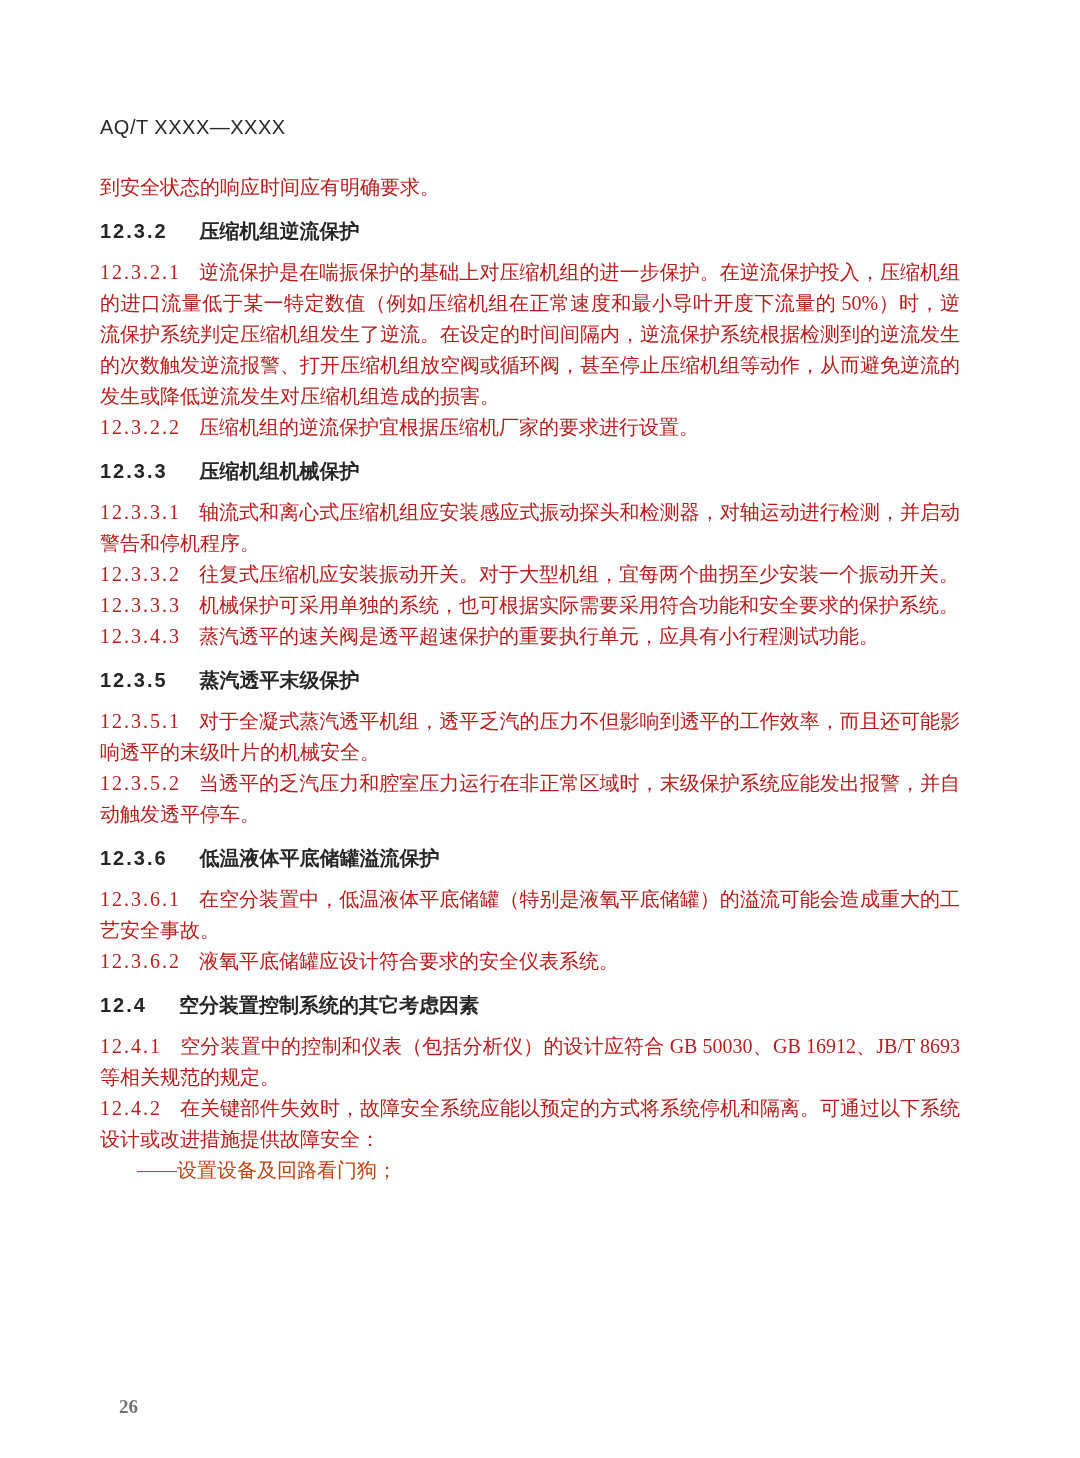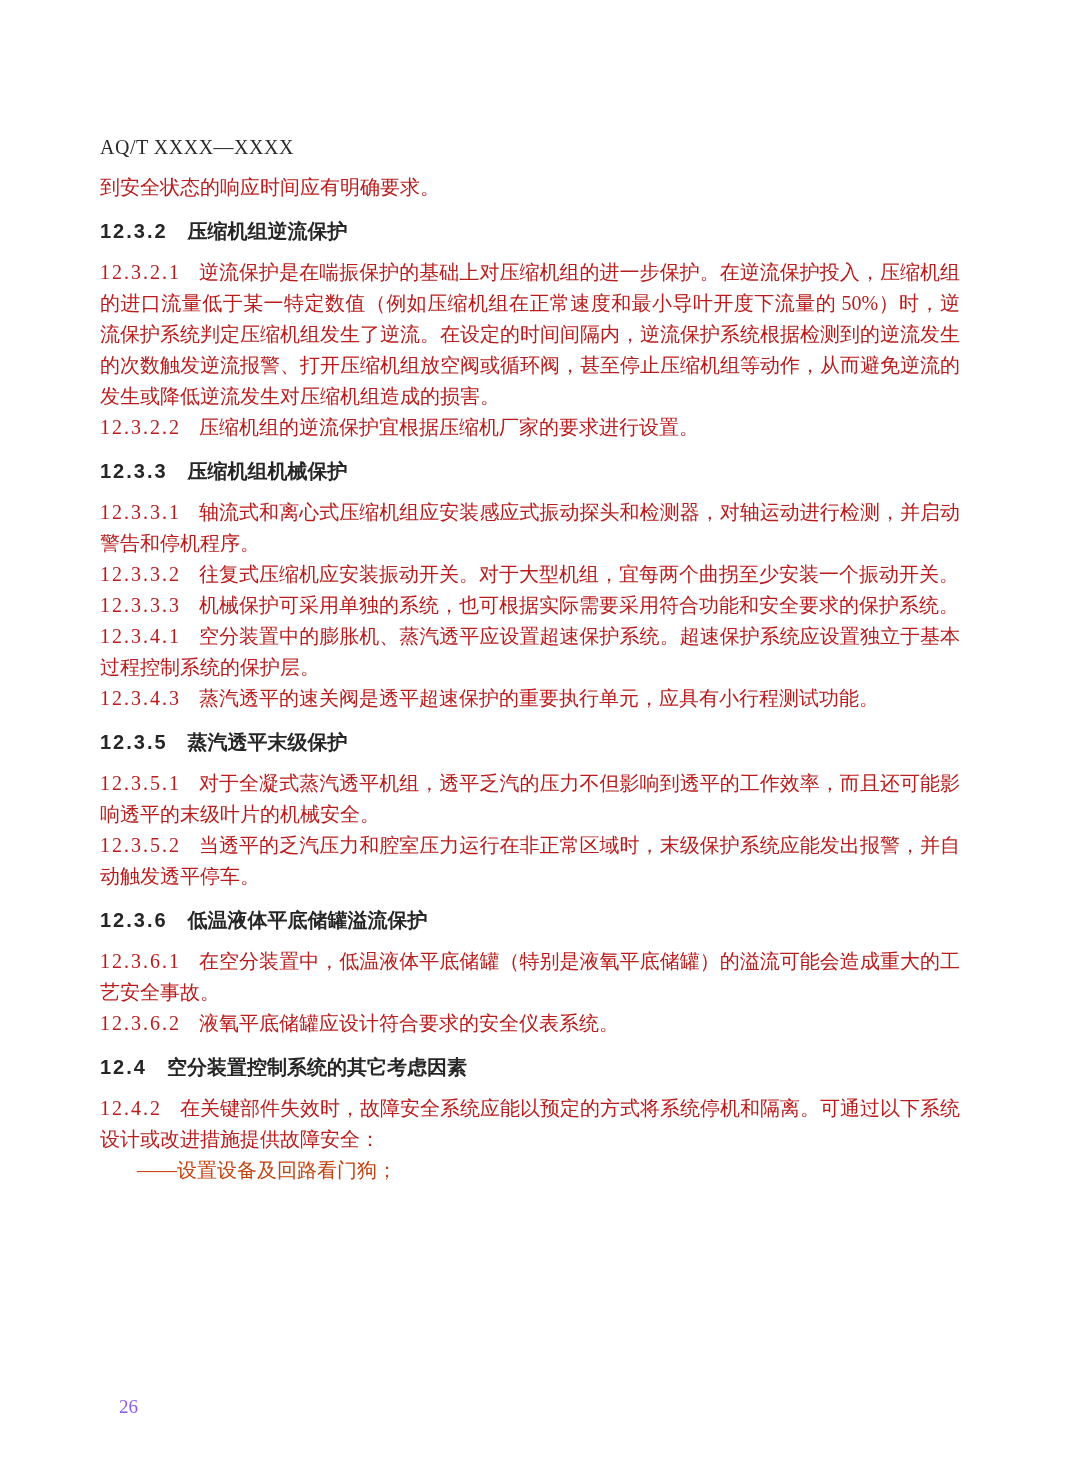--- a/index.html
+++ b/index.html
@@ -11,23 +11,23 @@
     position: relative;
     width: 1080px;
     height: 1458px;
     background: #ffffff;
     overflow: hidden;
     font-family: "Liberation Serif", "DejaVu Serif", serif;
     color: #303030;
   }
   .doc-header {
     position: absolute;
-    top: 136px;
+    top: 116px;
     left: 100px;
-    font-family: Liberation Serif, serif;
+    font-family: Liberation Sans, sans-serif;
     font-size: 20px;
     letter-spacing: 0.5px;
     color: #2a2a2a;
     white-space: nowrap;
   }
   .content {
     position: absolute;
     top: 172px;
     left: 100px;
     width: 860px;
@@ -48,60 +48,61 @@
   }
   .heading {
     font-family: "Liberation Sans", "DejaVu Sans", sans-serif;
     font-weight: bold;
     font-size: 20px;
     line-height: 30px;
     margin: 13px 0 11px 0;
     color: #262626;
   }
   .heading .num {
-    margin-right: 20px;
+    margin-right: 32px;
   }
   .list-item {
     font-size: 20px;
     line-height: 31px;
     padding-left: 37px;
     text-align: justify;
     color: #c2410c;
   }
   .page-number {
     position: absolute;
     left: 119px;
     top: 1396px;
     font-size: 19px;
-    color: #8b5cf6;
+    color: #737373;
+    font-weight: bold;
   }
 </style>
 </head>
 <body>
 
 <div class="page">
   <div class="doc-header">AQ/T XXXX—XXXX</div>
 
   <div class="content">
 
   <div class="block paragraph"><span>到安全状态的响应时间应有明确要求。</span></div>
       <div class="block heading"><span class="num">12.3.2</span><span>压缩机组逆流保护</span></div>
       <div class="block paragraph"><span class="num">12.3.2.1</span><span>逆流保护是在喘振保护的基础上对压缩机组的进一步保护。在逆流保护投入，压缩机组的进口流量低于某一特定数值（例如压缩机组在正常速度和最小导叶开度下流量的 50%）时，逆流保护系统判定压缩机组发生了逆流。在设定的时间间隔内，逆流保护系统根据检测到的逆流发生的次数触发逆流报警、打开压缩机组放空阀或循环阀，甚至停止压缩机组等动作，从而避免逆流的发生或降低逆流发生对压缩机组造成的损害。</span></div>
       <div class="block paragraph"><span class="num">12.3.2.2</span><span>压缩机组的逆流保护宜根据压缩机厂家的要求进行设置。</span></div>
       <div class="block heading"><span class="num">12.3.3</span><span>压缩机组机械保护</span></div>
       <div class="block paragraph"><span class="num">12.3.3.1</span><span>轴流式和离心式压缩机组应安装感应式振动探头和检测器，对轴运动进行检测，并启动警告和停机程序。</span></div>
       <div class="block paragraph"><span class="num">12.3.3.2</span><span>往复式压缩机应安装振动开关。对于大型机组，宜每两个曲拐至少安装一个振动开关。</span></div>
       <div class="block paragraph"><span class="num">12.3.3.3</span><span>机械保护可采用单独的系统，也可根据实际需要采用符合功能和安全要求的保护系统。</span></div>
-      <div class="block paragraph"><span class="num">12.3.4.1</span><span>空分装置中的膨胀机、蒸汽透平应设置超速保护系统。超速保护系统应设置独立于基本过程控制系统的保护层。</span></div>
       <div class="block paragraph"><span class="num">12.3.4.3</span><span>蒸汽透平的速关阀是透平超速保护的重要执行单元，应具有小行程测试功能。</span></div>
       <div class="block heading"><span class="num">12.3.5</span><span>蒸汽透平末级保护</span></div>
       <div class="block paragraph"><span class="num">12.3.5.1</span><span>对于全凝式蒸汽透平机组，透平乏汽的压力不但影响到透平的工作效率，而且还可能影响透平的末级叶片的机械安全。</span></div>
       <div class="block paragraph"><span class="num">12.3.5.2</span><span>当透平的乏汽压力和腔室压力运行在非正常区域时，末级保护系统应能发出报警，并自动触发透平停车。</span></div>
       <div class="block heading"><span class="num">12.3.6</span><span>低温液体平底储罐溢流保护</span></div>
       <div class="block paragraph"><span class="num">12.3.6.1</span><span>在空分装置中，低温液体平底储罐（特别是液氧平底储罐）的溢流可能会造成重大的工艺安全事故。</span></div>
       <div class="block paragraph"><span class="num">12.3.6.2</span><span>液氧平底储罐应设计符合要求的安全仪表系统。</span></div>
       <div class="block heading"><span class="num">12.4</span><span>空分装置控制系统的其它考虑因素</span></div>
+      <div class="block paragraph"><span class="num">12.4.1</span><span>空分装置中的控制和仪表（包括分析仪）的设计应符合 GB 50030、GB 16912、JB/T 8693 等相关规范的规定。</span></div>
       <div class="block paragraph"><span class="num">12.4.2</span><span>在关键部件失效时，故障安全系统应能以预定的方式将系统停机和隔离。可通过以下系统设计或改进措施提供故障安全：</span></div>
       <div class="block list-item"><span>——设置设备及回路看门狗；</span></div>
     </div>
 
   <div class="page-number">26</div>
 </div>
 
 </body></html>

